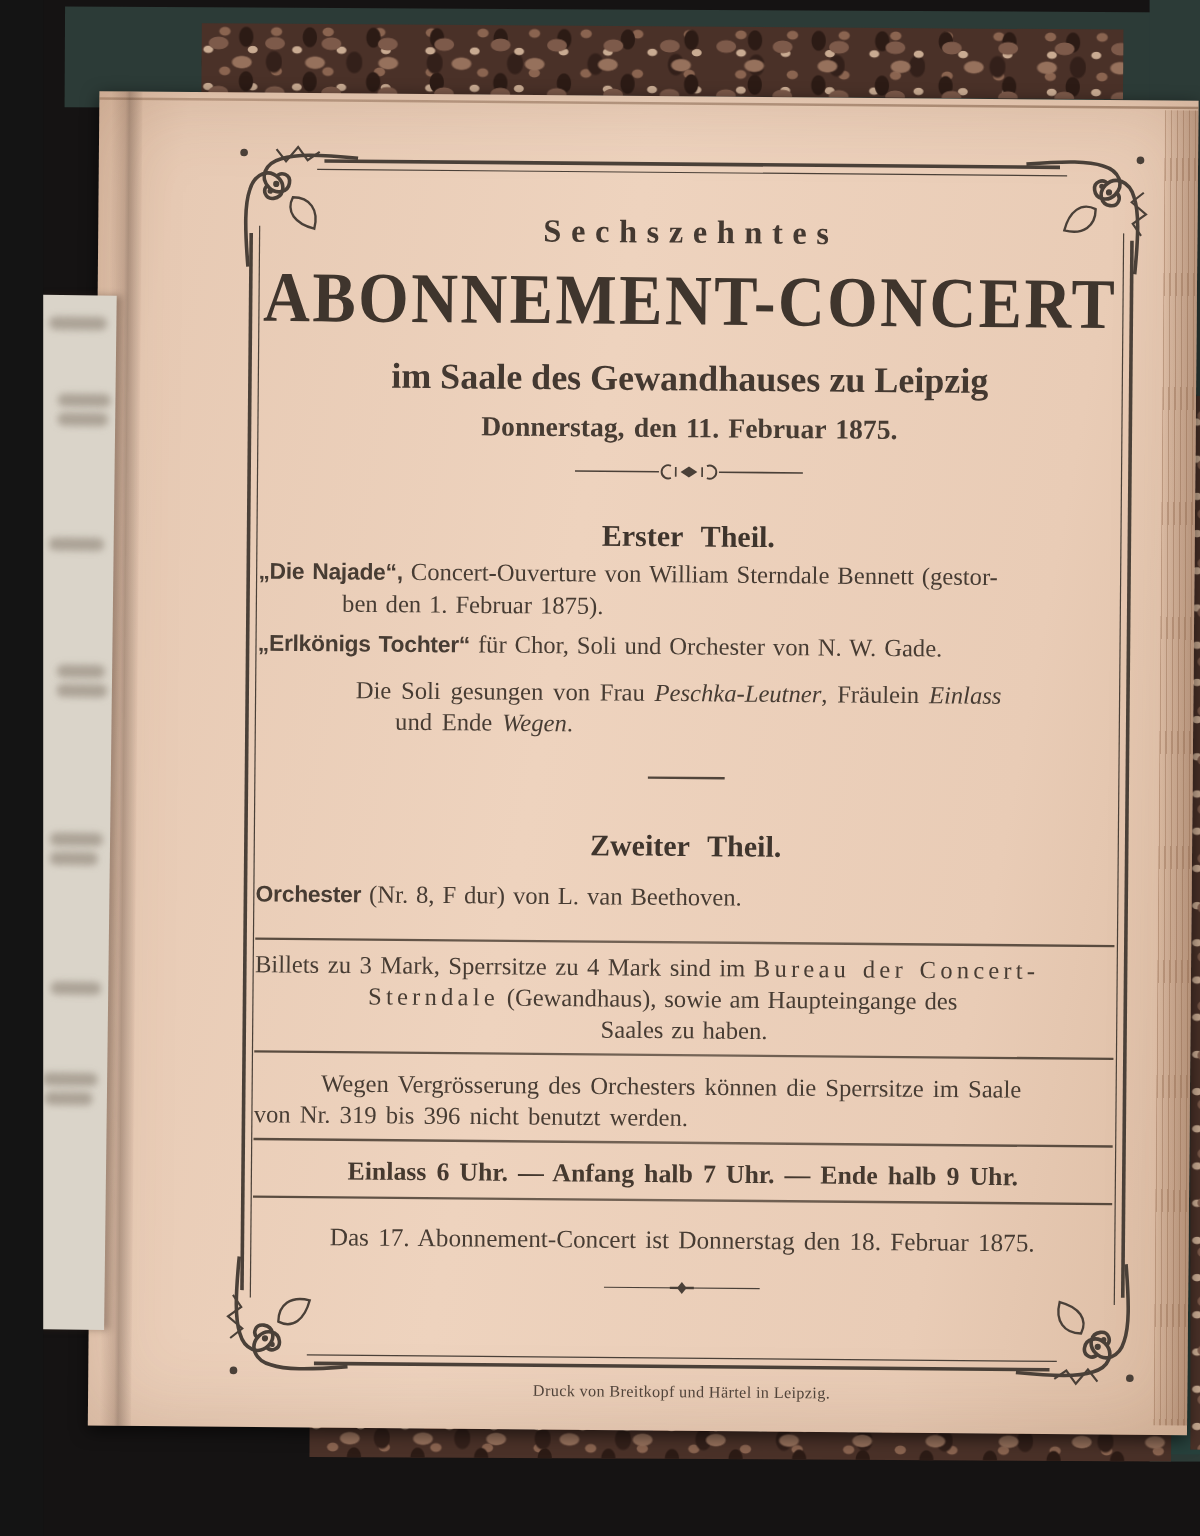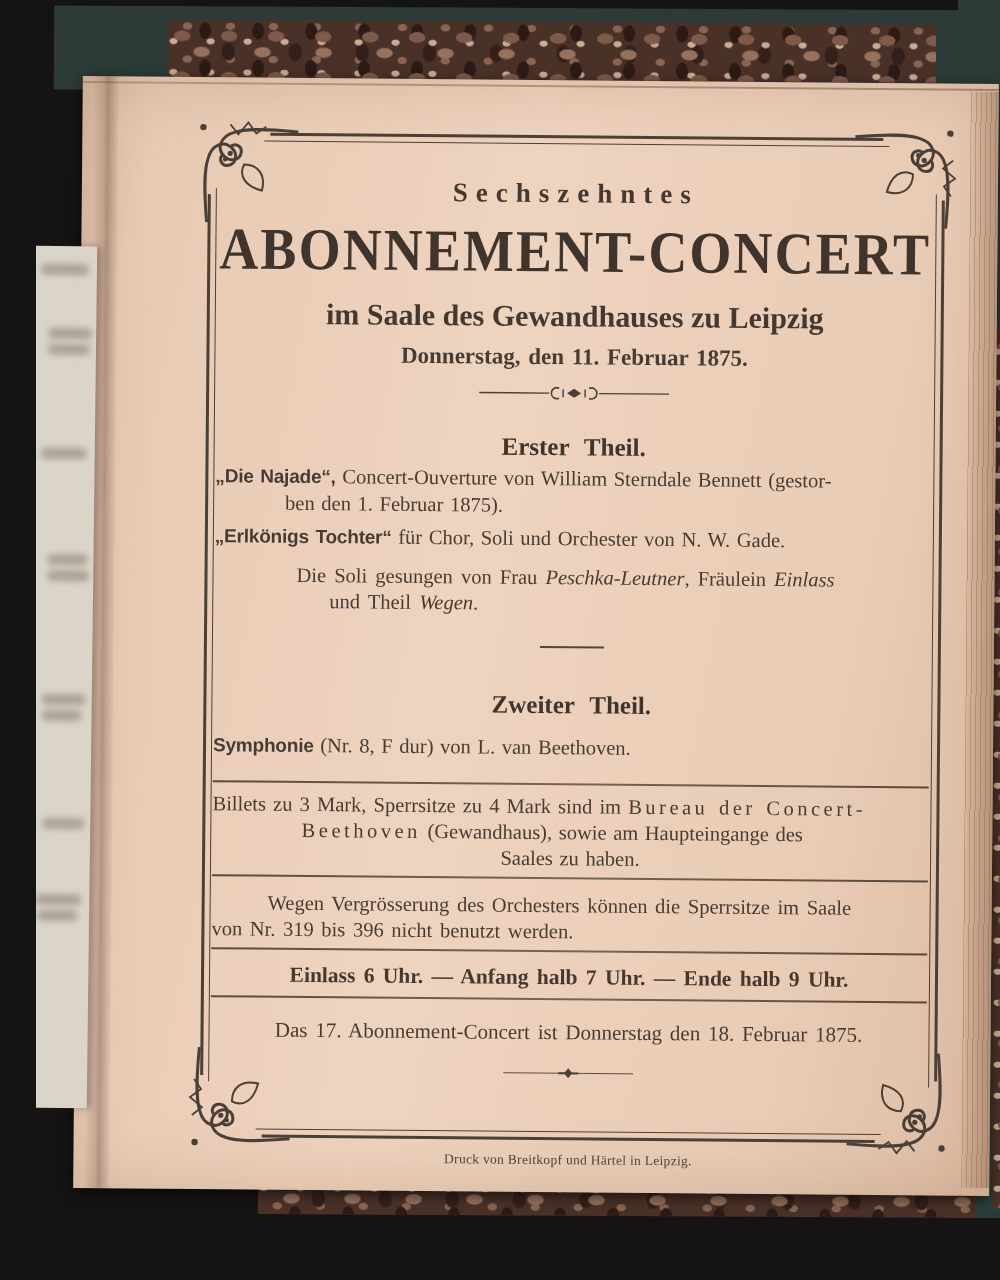--- a/index.html
+++ b/index.html
@@ -206,32 +206,32 @@
       </div>
 
       <div class="theil h-erster">Erster Theil.</div>
 
       <div class="bodyline l-p1l1"><span class="worktitle">„Die Najade“,</span><span> Concert-Ouverture von William Sterndale Bennett (gestor-</span></div>
       <div class="bodyline l-p1l2">ben den 1. Februar 1875).</div>
 
       <div class="bodyline l-p2"><span class="worktitle">„Erlkönigs Tochter“</span><span> für Chor, Soli und Orchester von N. W. Gade.</span></div>
 
       <div class="bodyline l-s1"><span>Die Soli gesungen von Frau </span><span class="it">Peschka-Leutner</span><span>, Fräulein </span><span class="it">Einlass</span></div>
-      <div class="bodyline l-s2"><span>und Theil </span><span class="it">Wegen</span><span>.</span></div>
+      <div class="bodyline l-s2"><span>und Ende </span><span class="it">Wegen</span><span>.</span></div>
 
       <div class="shortrule"></div>
 
       <div class="theil h-zweiter">Zweiter Theil.</div>
 
-      <div class="bodyline l-symph"><span class="worktitle">Symphonie</span><span> (Nr. 8, F dur) von L. van Beethoven.</span></div>
+      <div class="bodyline l-symph"><span class="worktitle">Orchester</span><span> (Nr. 8, F dur) von L. van Beethoven.</span></div>
 
       <div class="rule r1"></div>
 
       <div class="bodyline l-b1"><span>Billets zu 3 Mark, Sperrsitze zu 4 Mark sind im </span><span class="sp">Bureau der Concert-</span></div>
-      <div class="bodyline l-b2"><span class="sp">Beethoven</span><span> (Gewandhaus), sowie am Haupteingange des</span></div>
+      <div class="bodyline l-b2"><span class="sp">Sterndale</span><span> (Gewandhaus), sowie am Haupteingange des</span></div>
       <div class="bodyline l-b3">Saales zu haben.</div>
 
       <div class="rule r2"></div>
 
       <div class="bodyline l-w1">Wegen Vergrösserung des Orchesters können die Sperrsitze im Saale</div>
       <div class="bodyline l-w2">von Nr. 319 bis 396 nicht benutzt werden.</div>
 
       <div class="rule r3"></div>
 
       <div class="l-einlass">Einlass 6 Uhr. — Anfang halb 7 Uhr. — Ende halb 9 Uhr.</div>

